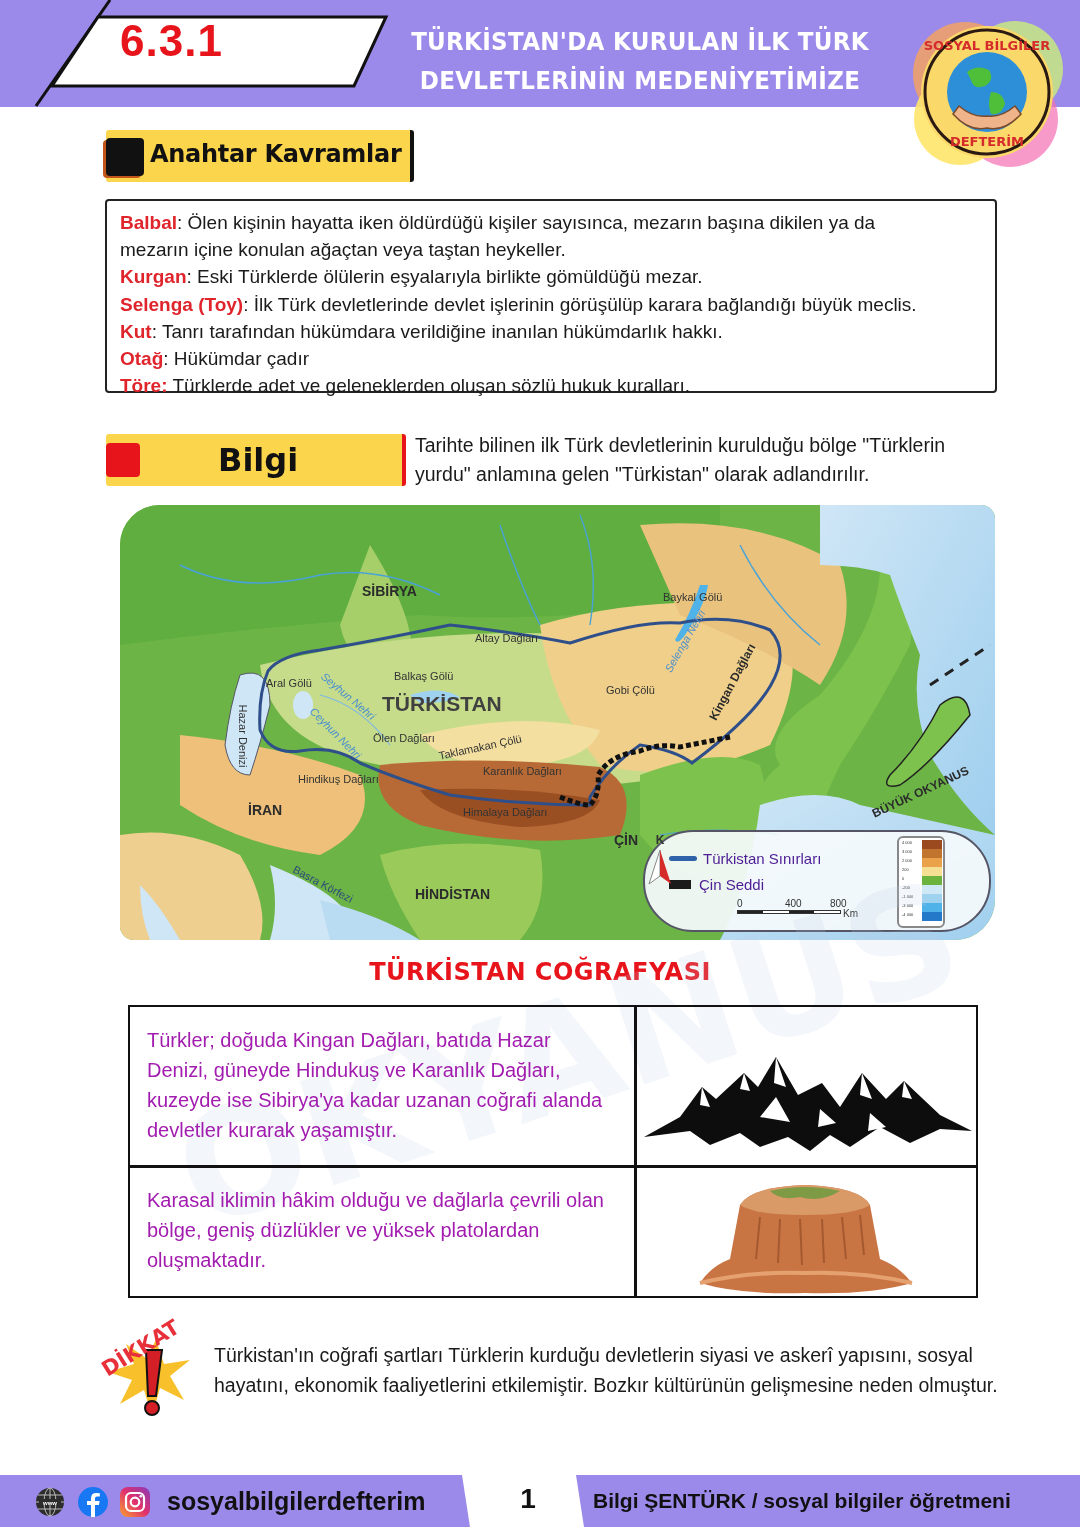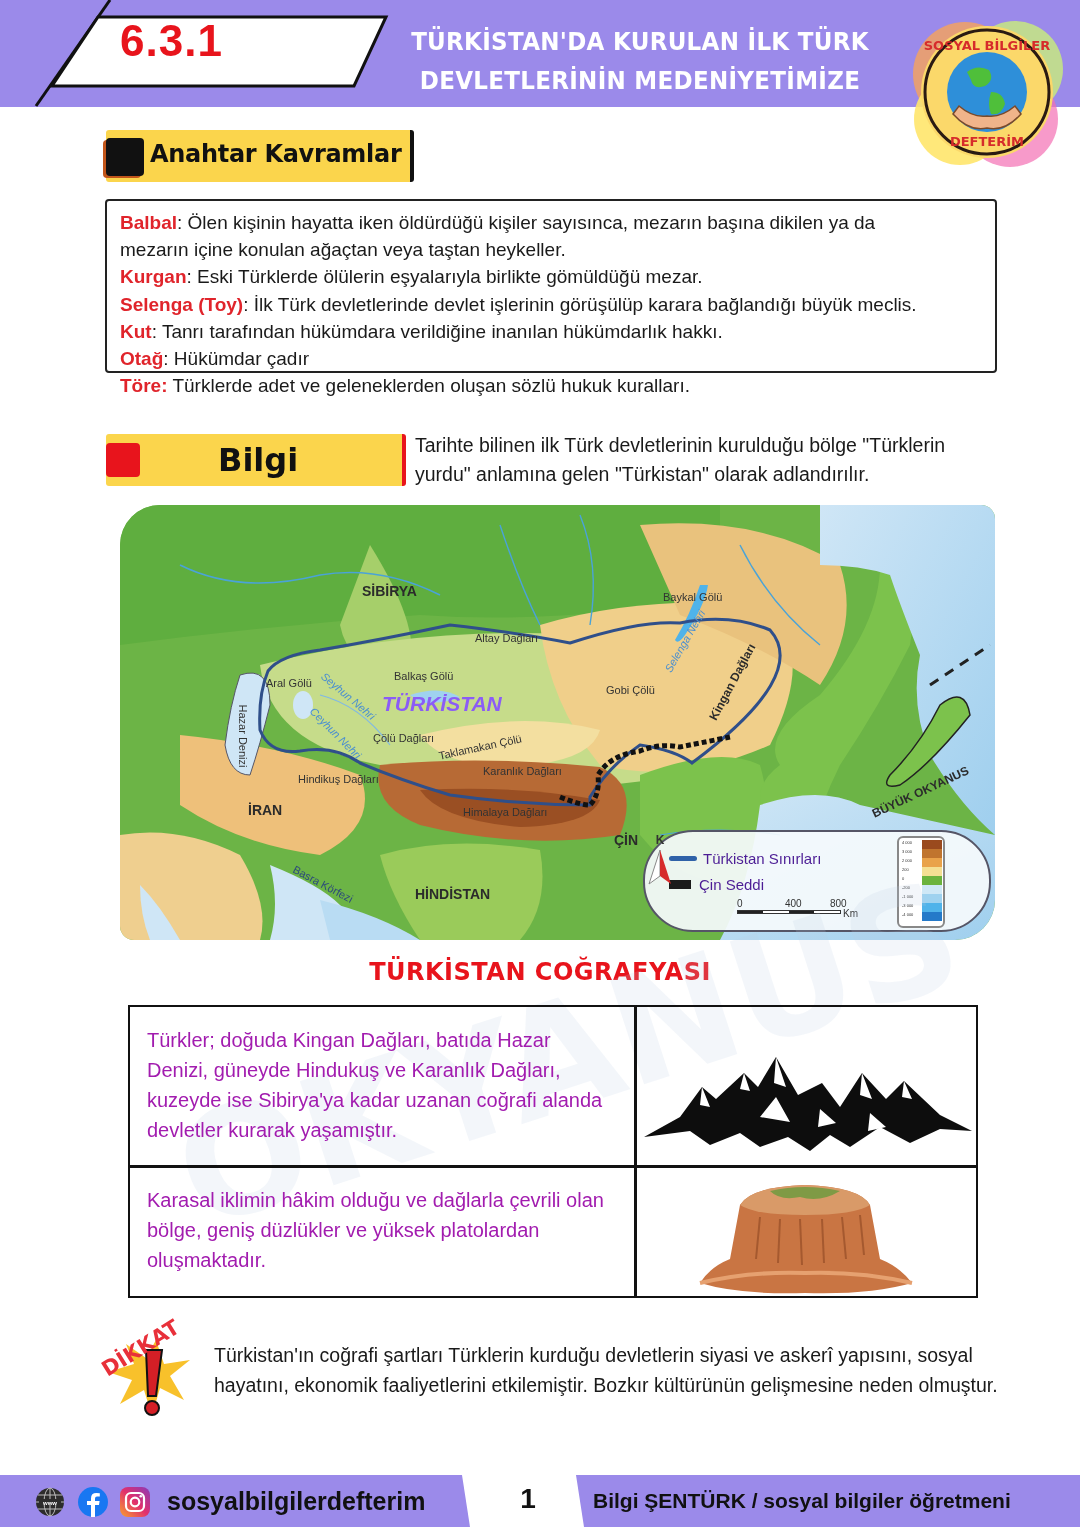--- a/index.html
+++ b/index.html
@@ -20,32 +20,32 @@
 
   .tag-anahtar { left: 106px; top: 130px; width: 308px; height: 52px; }
   .tag-anahtar .tag-square { top: 8px; background: #111; left: 0; width: 38px; height: 38px; box-shadow: -3px 2px 0 #c2551a; }
   .tag-anahtar .tag-label { left: 44px; top: 10px; font-size: 24px; letter-spacing: -0.3px; }
 
   .tag-bilgi { left: 106px; top: 434px; width: 300px; height: 52px; border-right-color: #e8141c; }
   .tag-bilgi .tag-square { top: 9px; background: #e8141c; left: 0; width: 34px; height: 34px; }
   .tag-bilgi .tag-label { left: 112px; top: 7px; font-size: 32px; }
 
   
-  .concepts { position: absolute; left: 105px; top: 199px; width: 892px; height: 174px; border: 2px solid #222; border-radius: 4px; padding: 8px 13px; }
+  .concepts { position: absolute; left: 105px; top: 199px; width: 892px; height: 194px; border: 2px solid #222; border-radius: 4px; padding: 8px 13px; }
   .concept { font-size: 19px; line-height: 27.2px; color: #1a1a1a; white-space: nowrap; }
   .concept .term { color: #e0242b; font-weight: bold; }
 
   .bilgi-text { position: absolute; left: 415px; top: 431px; width: 590px; font-size: 19.5px; line-height: 29px; color: #1a1a1a; }
 
   
   .map { position: absolute; left: 120px; top: 505px; width: 875px; height: 435px; border-radius: 40px 14px 40px 14px; overflow: hidden; }
   .map svg { position: absolute; left: 0; top: 0; }
   .map-label { position: absolute; font-size: 11px; color: #333; white-space: nowrap; }
   .map-label.big { font-weight: bold; font-size: 14px; color: #2b2b2b; }
-  .map-label.huge { font-weight: bold; font-size: 21px; color: #8b5cf6; font-style: italic; }
+  .map-label.huge { font-weight: bold; font-size: 21px; color: #404040; }
   .map-label.water { color: #4a8fd0; font-style: italic; }
   .legend { position: absolute; left: 523px; top: 325px; width: 348px; height: 102px; background: rgba(245,250,252,0.93); border: 2px solid #556; border-radius: 50px; }
   .legend-row { position: absolute; left: 24px; display: flex; align-items: center; font-size: 15px; color: #4c1d95; }
   .legend-swatch-line { width: 28px; height: 5px; background: #2f62a8; border-radius: 3px; margin-right: 6px; }
   .legend-swatch-wall { width: 22px; height: 9px; background: #1b1b1b; margin-right: 8px; }
   .scale { position: absolute; left: 92px; top: 54px; font-size: 10px; color: #333; }
   .scale-bar { position: absolute; left: 92px; top: 78px; width: 104px; height: 4px; border: 1px solid #333; background: linear-gradient(90deg, #222 0 25%, #fff 25% 50%, #222 50% 75%, #fff 75%); }
   .elev { position: absolute; left: 252px; top: 4px; width: 48px; height: 92px; border: 2px solid #888; border-radius: 6px; background: #fff; }
   .elev-row { position: absolute; left: 3px; width: 40px; height: 9px; font-size: 4px; color: #333; }
   .elev-row span.c { position: absolute; left: 20px; top: 0; width: 20px; height: 9px; }
@@ -189,21 +189,21 @@
   <span class="map-label" style="left:355px;top:127px;">Altay Dağları</span>
   <span class="map-label water" style="left:530px;top:130px;transform:rotate(-60deg);">Selenga Nehri</span>
   <span class="map-label" style="left:250px;top:165px;margin-left:24px;">Balkaş Gölü</span>
   <span class="map-label" style="left:146px;top:172px;">Aral Gölü</span>
   <span class="map-label water" style="left:195px;top:185px;transform:rotate(40deg);">Seyhun Nehri</span>
   <span class="map-label huge" style="left:262px;top:187px;">TÜRKİSTAN</span>
   <span class="map-label" style="left:486px;top:179px;">Gobi Çölü</span>
   <span class="map-label big" style="left:570px;top:170px;transform:rotate(-62deg);font-size:12px;">Kingan Dağları</span>
   <span class="map-label" style="left:92px;top:225px;transform:rotate(90deg);">Hazar Denizi</span>
   <span class="map-label water" style="left:182px;top:222px;transform:rotate(45deg);">Ceyhun Nehri</span>
-  <span class="map-label" style="left:253px;top:227px;">Çölü Dağları</span>
+  <span class="map-label" style="left:253px;top:227px;">Ölen Dağları</span>
   <span class="map-label" style="left:318px;top:236px;transform:rotate(-12deg);">Taklamakan Çölü</span>
   <span class="map-label" style="left:363px;top:260px;">Karanlık Dağları</span>
   <span class="map-label" style="left:178px;top:268px;">Hindikuş Dağları</span>
   <span class="map-label" style="left:343px;top:301px;">Himalaya Dağları</span>
   <span class="map-label big" style="left:128px;top:297px;">İRAN</span>
   <span class="map-label big" style="left:494px;top:327px;">ÇİN</span>
   <span class="map-label big" style="left:295px;top:381px;">HİNDİSTAN</span>
   <span class="map-label" style="left:170px;top:373px;transform:rotate(28deg);color:#2d4b7a;">Basra Körfezi</span>
   <span class="map-label big" style="left:748px;top:280px;transform:rotate(-25deg);font-size:12px;">BÜYÜK OKYANUS</span>
 

